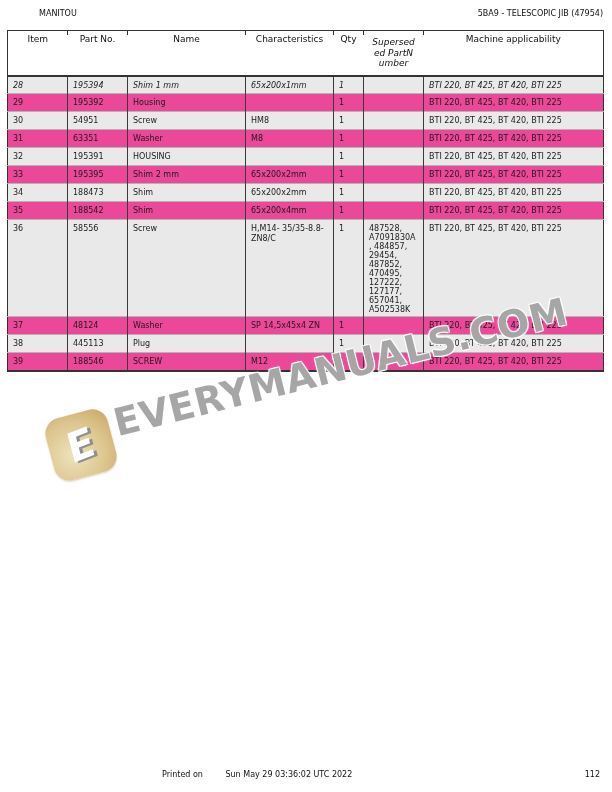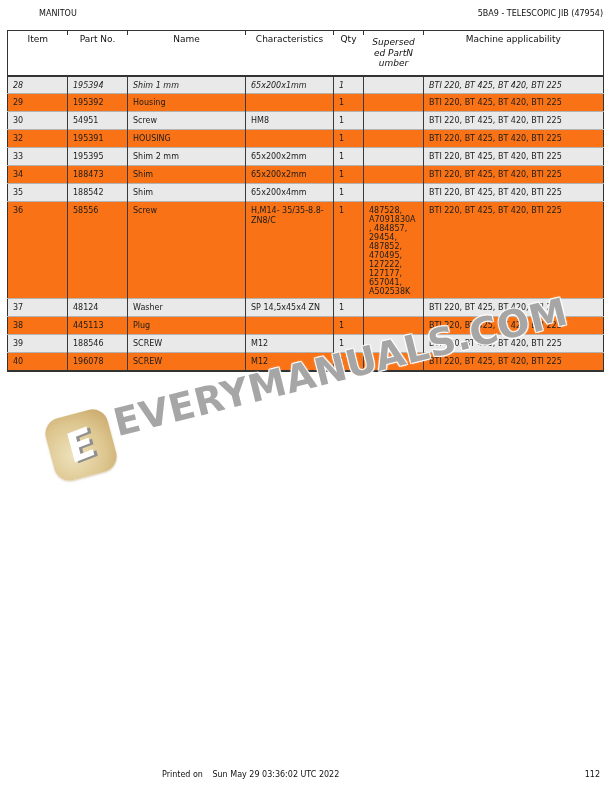--- a/index.html
+++ b/index.html
@@ -15,21 +15,21 @@
     position:absolute;left:7px;top:30px;width:596px;
     border-collapse:collapse;table-layout:fixed;
     border:1px solid var(--border-dark,#333);border-bottom-width:2px;
   }
   thead tr{border-bottom:2px solid var(--border-dark,#333);height:36px;}
   th{
     font-weight:normal;font-size:9px;text-align:center;vertical-align:top;
     padding:3px 2px;line-height:1.18;color:#111;
   }
   th.break{word-break:break-all;padding:6px 8px;font-style:italic;}
-  tbody tr{height:18px;border-top:1px solid var(--row-divider,#b4b4b4);background:#f97316;}
+  tbody tr{height:18px;border-top:1px solid var(--row-divider,#b4b4b4);background:#ec4899;}
   tbody tr:first-child{border-top:none;font-style:italic;}
   tbody tr:nth-child(odd){background:var(--row-stripe,#e9e9e9);}
   td{
     font-size:8px;vertical-align:top;padding:4px 5px 2px 5px;
     border-left:1px solid #3a3a3a;line-height:9.5px;overflow:hidden;
   }
   td:first-child{border-left:none;}
   td:nth-child(6){line-height:9px;padding:4px 4px 2px 5px;}
   td:nth-child(7){white-space:nowrap;}
   .tick{position:absolute;width:1px;height:5px;top:30px;background:var(--border-dark,#333);}
@@ -51,21 +51,21 @@
       var(--logo-gold-light,#eee2bc) 0%, #ddc68f 55%, var(--logo-gold-dark,#c7a465) 100%);
     display:flex;align-items:center;justify-content:center;
     box-shadow:0 1px 2px rgba(150,120,60,.35);
   }
   .wm-e{
     font-size:40px;font-weight:bold;color:#fff;
     transform:rotate(-6deg) skewX(-6deg);
     text-shadow:3px 2px 0 #8f8f8f;
   }
   .footer{position:absolute;left:162px;top:770px;font-size:8px;color:#111;}
-  .footer .date{margin-left:7px;}
+  .footer .date{margin-left:20px;}
   .pagenum{position:absolute;right:12px;top:770px;font-size:8px;color:#111;}
 </style>
 </head>
 <body>
 
 <div class="page">
 
   <div class="pageheader">
     <span>MANITOU</span>
     <span>5BA9 - TELESCOPIC JIB (47954)</span>
@@ -114,20 +114,29 @@
         <tr>
           <td>30</td>
           <td>54951</td>
           <td>Screw</td>
           <td>HM8</td>
           <td>1</td>
           <td></td>
           <td>BTI 220, BT 425, BT 420, BTI 225</td>
         </tr>
         <tr>
+          <td>31</td>
+          <td>63351</td>
+          <td>Washer</td>
+          <td>M8</td>
+          <td>1</td>
+          <td></td>
+          <td>BTI 220, BT 425, BT 420, BTI 225</td>
+        </tr>
+        <tr>
           <td>32</td>
           <td>195391</td>
           <td>HOUSING</td>
           <td></td>
           <td>1</td>
           <td></td>
           <td>BTI 220, BT 425, BT 420, BTI 225</td>
         </tr>
         <tr>
           <td>33</td>
@@ -179,29 +188,20 @@
           <td>445113</td>
           <td>Plug</td>
           <td></td>
           <td>1</td>
           <td></td>
           <td>BTI 220, BT 425, BT 420, BTI 225</td>
         </tr>
         <tr>
           <td>39</td>
           <td>188546</td>
-          <td>SCREW</td>
-          <td>M12</td>
-          <td>1</td>
-          <td></td>
-          <td>BTI 220, BT 425, BT 420, BTI 225</td>
-        </tr>
-        <tr>
-          <td>40</td>
-          <td>196078</td>
           <td>SCREW</td>
           <td>M12</td>
           <td>1</td>
           <td></td>
           <td>BTI 220, BT 425, BT 420, BTI 225</td>
         </tr>
       </tbody>
   </table>
 
   <div id="ticks">

